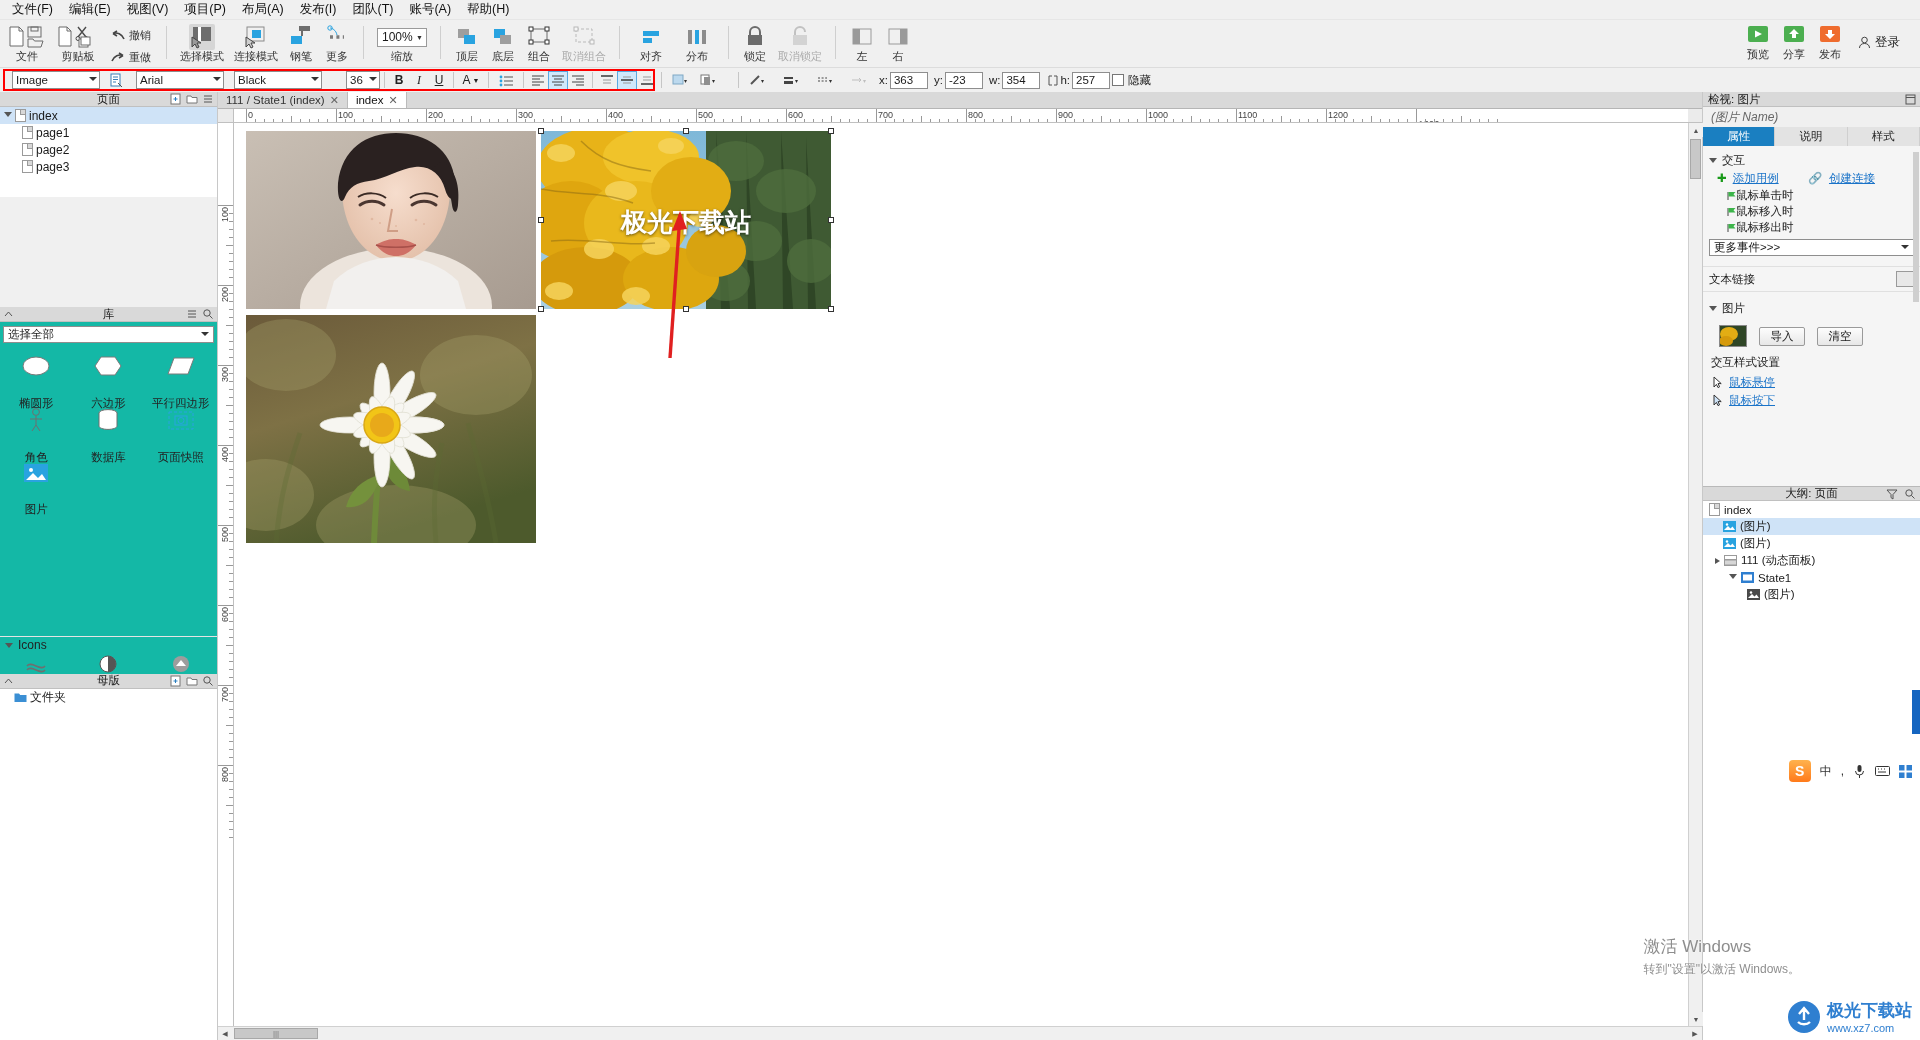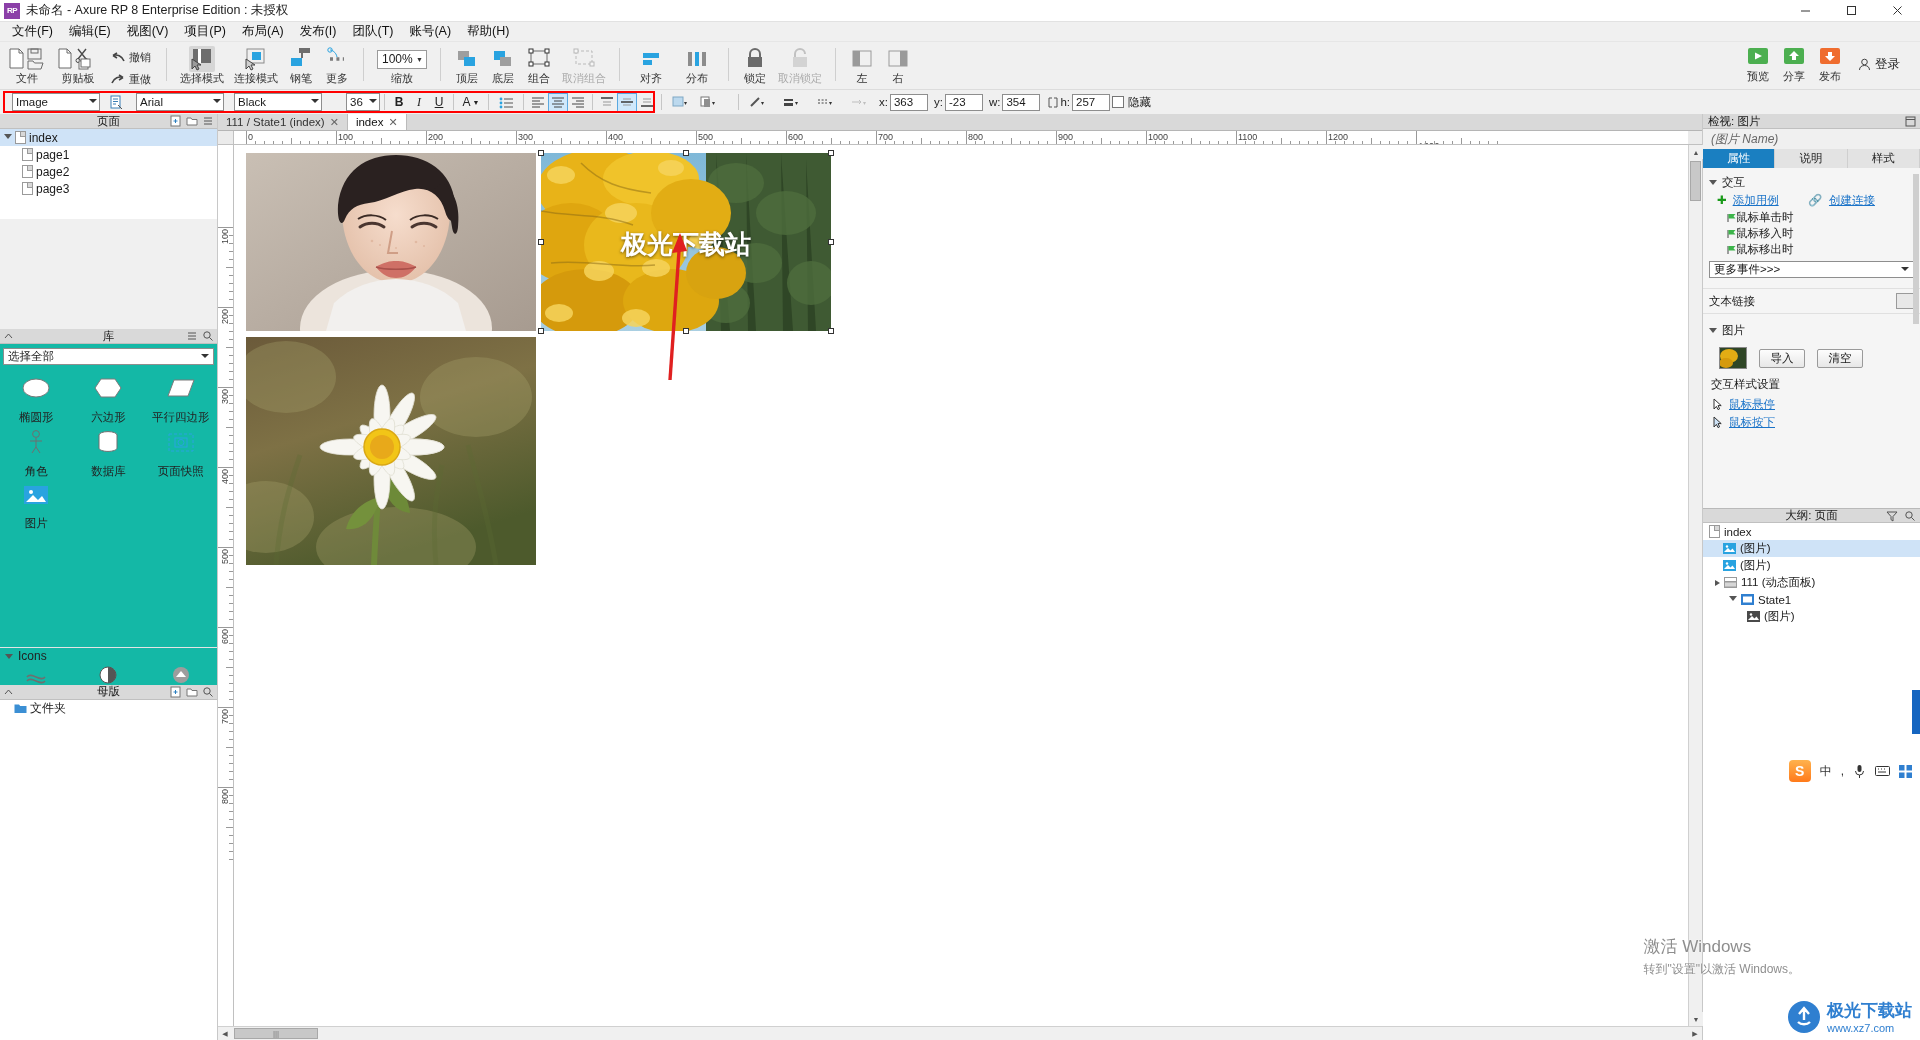--- a/index.html
+++ b/index.html
@@ -86,21 +86,21 @@
              border-top:5px solid #555; }
   .pgicon{ width:11px; height:13px; border:1px solid #9a9a9a; background:#fff; position:relative;}
   .pgicon:after{ content:""; position:absolute; right:0; top:0; width:4px; height:4px;
                  background:#d8d8d8; border-left:1px solid #9a9a9a; border-bottom:1px solid #9a9a9a;}
   .libsec{ background:#14b8a6; flex:1; display:flex; flex-direction:column; min-height:0; }
   .libdrop{ margin:4px 3px; height:17px; background:#fff; border:1px solid #8e8e8e;
             display:flex; align-items:center; padding-left:4px; font-size:11.5px;
             position:relative; }
   .libgrid{ display:grid; grid-template-columns:repeat(3,1fr); padding:2px 0 0 0; }
   .libcell{ height:54px; display:flex; flex-direction:column; align-items:center;
-            justify-content:flex-start; padding-top:4px; gap:9px; font-size:11.5px; color:#222;}
+            justify-content:flex-start; padding-top:4px; gap:17px; font-size:11.5px; color:#222;}
   .seccap{ height:18px; display:flex; align-items:center; gap:5px; padding-left:5px;
            font-size:12px; color:#222; border-top:1px solid #e4e4e4; }
 
   
   .centercol{ flex:1; display:flex; flex-direction:column; min-width:0; background:#fff; }
   .tabbar{ height:17px; background:#d9d9d9; display:flex; align-items:flex-end; flex:none;
            border-bottom:1px solid #b5b5b5;}
   .tab{ height:16px; padding:0 8px; display:flex; align-items:center; gap:5px;
         font-size:11.5px; color:#333; border-right:1px solid #bbb; }
   .tab.active{ background:#fff; color:#111; }
@@ -186,41 +186,20 @@
   .sogou{ width:22px; height:22px; border-radius:4px;
           background:linear-gradient(#ffb24d,#ff7a1a); color:#fff; font-weight:bold;
           display:flex; align-items:center; justify-content:center; font-size:14px;}
   .bluebar{ position:absolute; right:0; top:690px; width:8px; height:44px; background:#1565c0;}
 </style>
 </head>
 <body>
 
 <div class="app">
 
-  <div class="titlebar">
-    <div class="logo">RP</div>
-    <div class="titletext">未命名 - Axure RP 8 Enterprise Edition : 未授权</div>
-    <div class="winbtns">
-      <div class="winbtn">
-        <svg width="11" height="11" viewBox="0 0 11 11">
-            <path d="M1 6h9" stroke="#333" stroke-width="1"></path>
-          </svg>
-      </div>
-      <div class="winbtn">
-        <svg width="11" height="11" viewBox="0 0 11 11">
-            <rect x="1.5" y="1.5" width="8" height="8" fill="none" stroke="#333"></rect>
-          </svg>
-      </div>
-      <div class="winbtn close">
-        <svg width="11" height="11" viewBox="0 0 11 11">
-            <path d="M1.5 1.5l8 8M9.5 1.5l-8 8" stroke="#333"></path>
-          </svg>
-      </div>
-    </div>
-  </div>
 
   <div class="menubar">
     <div class="menuitem">文件(F)</div>
     <div class="menuitem">编辑(E)</div>
     <div class="menuitem">视图(V)</div>
     <div class="menuitem">项目(P)</div>
     <div class="menuitem">布局(A)</div>
     <div class="menuitem">发布(I)</div>
     <div class="menuitem">团队(T)</div>
     <div class="menuitem">账号(A)</div>

